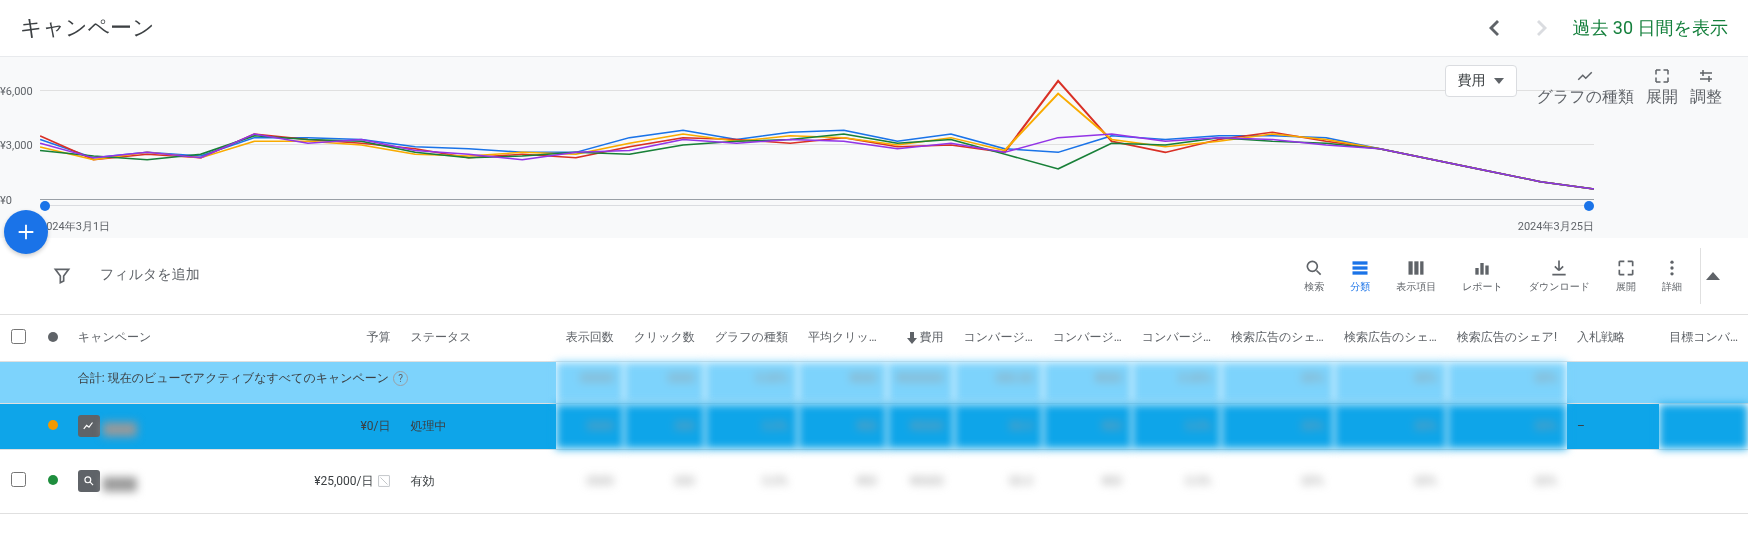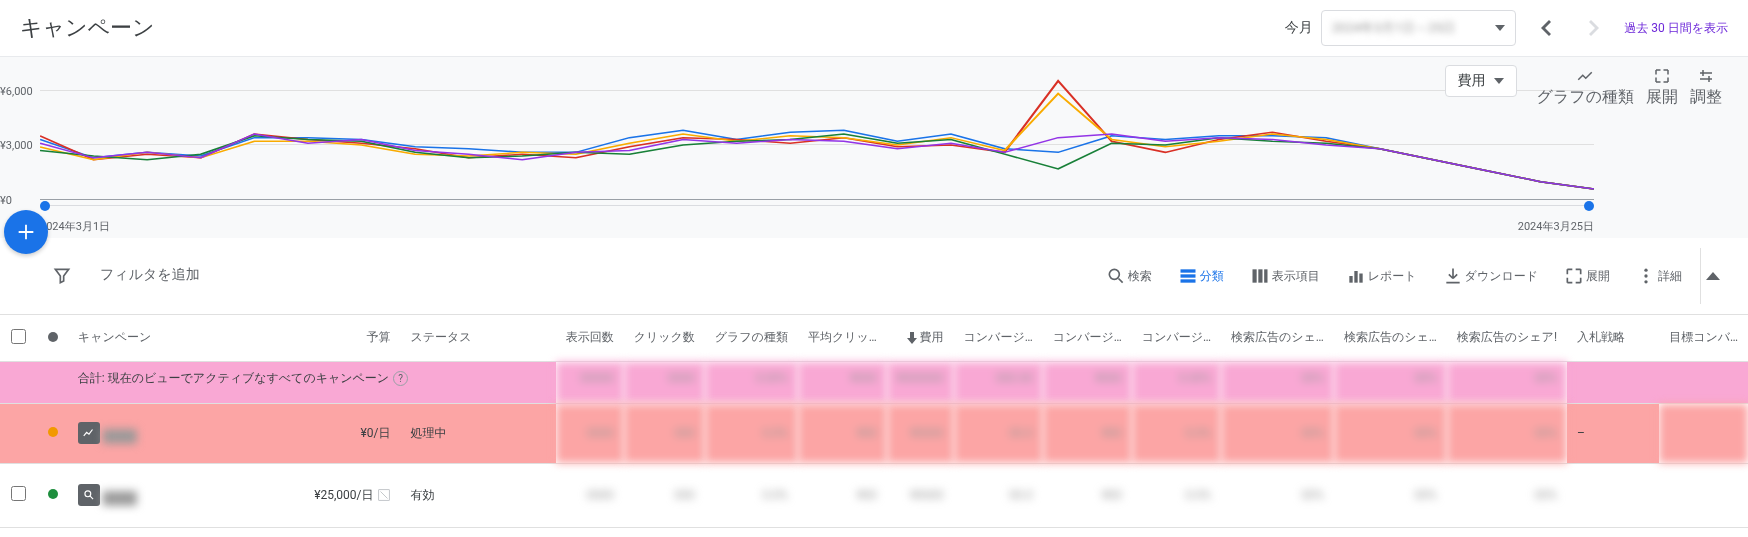--- a/index.html
+++ b/index.html
@@ -6,21 +6,21 @@
   body { font-family: Roboto, Arial, sans-serif; font-size: 13px; color: #3c4043; background: #fff; width: 1748px; }
   .header { display: flex; align-items: center; justify-content: space-between; padding: 10px 20px; height: 56px; }
   .header h1 { font-size: 22px; font-weight: 400; color: #3c4043; }
   .header-right { display: flex; align-items: center; gap: 12px; }
   .month-picker { display: flex; align-items: center; gap: 8px; }
   .month-label { font-size: 14px; }
   .date-select { border: 1px solid #dadce0; border-radius: 4px; padding: 6px 10px; display: flex; align-items: center; gap: 40px; min-width: 150px; height: 36px; cursor: pointer; }
   .date-blur { font-size: 13px; color: #999; filter: blur(3px); }
   .nav-arrow { width: 36px; height: 36px; display: flex; align-items: center; justify-content: center; color: #5f6368; cursor: pointer; }
   .nav-arrow.disabled { color: #dadce0; cursor: default; }
-  .link { color: #6d28d9; font-size: 12px; cursor: pointer; }
+  .link { color: #15803d; font-size: 18px; cursor: pointer; }
 
   .chart-area { background: #f8f9fa; border-top: 1px solid #e8eaed; position: relative; padding: 12px 24px 4px 40px; }
   .chart-controls { position: absolute; right: 24px; top: 8px; display: flex; align-items: flex-start; gap: 10px; z-index: 2; }
   .cost-dd { border: 1px solid #dadce0; background: #fff; padding: 6px 12px; border-radius: 4px; display: flex; align-items: center; gap: 8px; cursor: pointer; font-size: 14px; }
   .ctrl-icons { display: flex; gap: 8px; margin-left: 8px; }
   .ctrl-icon { display: flex; flex-direction: column; align-items: center; gap: 2px; font-size: 16px; color: #5f6368; cursor: pointer; padding: 2px; }
   .ctrl-icon svg { width: 18px; height: 18px; }
 
   .chart-canvas { position: relative; height: 130px; margin-right: 130px; }
   .grid-line { position: absolute; left: 0; right: 0; border-top: 1px solid #e0e0e0; }
@@ -35,57 +35,48 @@
   .legend-swatch { width: 14px; height: 2px; }
   .range-slider { position: relative; height: 8px; margin: 6px 130px 0 0; border-top: 1px solid #dadce0; }
   .range-handle { position: absolute; top: -5px; width: 10px; height: 10px; border-radius: 50%; background: #1a73e8; }
 
   .toolbar { display: flex; align-items: center; justify-content: space-between; padding: 10px 24px 10px 0; border-bottom: 1px solid #e0e0e0; position: relative; }
   .fab { position: absolute; left: 4px; top: -28px; width: 44px; height: 44px; border-radius: 50%; background: #1a73e8; display: flex; align-items: center; justify-content: center; color: #fff; font-size: 26px; cursor: pointer; box-shadow: 0 2px 4px rgba(0,0,0,.2); }
   .filter-area { display: flex; align-items: flex-start; gap: 28px; margin-left: 52px; }
   .filter-icon { width: 20px; height: 20px; color: #5f6368; cursor: pointer; }
   .add-filter { color: #5f6368; font-size: 14px; cursor: pointer; }
   .tool-icons { display: flex; align-items: flex-start; gap: 10px; }
-  .tool-icon { display: flex; flex-direction: row; align-items: center; gap: 2px; font-size: 12px; color: #5f6368; cursor: pointer; padding: 0 8px; }
+  .tool-icon { display: flex; flex-direction: column; align-items: center; gap: 2px; font-size: 10px; color: #5f6368; cursor: pointer; padding: 0 8px; }
   .tool-icon.active { color: #1a73e8; }
   .tool-icon svg { width: 20px; height: 20px; }
   .expand-panel { width: 24px; height: 56px; border-left: 1px solid #e0e0e0; display: flex; align-items: center; justify-content: center; cursor: pointer; color: #5f6368; margin-left: 10px; }
 
   table { width: 100%; border-collapse: collapse; font-size: 12px; }
   th { text-align: left; padding: 8px 10px; font-weight: 400; color: #5f6368; border-bottom: 1px solid #e0e0e0; height: 46px; vertical-align: middle; white-space: nowrap; }
   th.right, td.right { text-align: right; }
   td { padding: 10px; border-bottom: 1px solid #e0e0e0; height: 64px; vertical-align: middle; white-space: nowrap; }
-  tr.summary td { background: #f9a8d4; height: 42px; padding-top: 6px; padding-bottom: 14px; }
-  tr.row-green td { background: #fca5a5; height: 60px; }
+  tr.summary td { background: #7dd3fc; height: 42px; padding-top: 6px; padding-bottom: 14px; }
+  tr.row-green td { background: #0ea5e9; height: 46px; }
   .blur { filter: blur(4px); color: #999; }
   .dot { width: 10px; height: 10px; border-radius: 50%; display: inline-block; }
   .dot.orange { background: #f29900; }
   .dot.green { background: #1e8e3e; }
   .dot.gray { background: #5f6368; }
   .type-icon { width: 22px; height: 22px; background: #5f6368; border-radius: 3px; display: inline-flex; align-items: center; justify-content: center; }
   .type-icon svg { width: 14px; height: 14px; color: #fff; }
   .cost-sort { display: inline-flex; align-items: center; gap: 3px; }
   .help { display: inline-flex; align-items: center; justify-content: center; width: 15px; height: 15px; border: 1px solid #9aa0a6; border-radius: 50%; font-size: 10px; color: #5f6368; margin-left: 4px; }
   input[type=checkbox] { width: 15px; height: 15px; cursor: pointer; }
 </style>
 </head>
 <body>
 
 <div class="header">
   <h1>キャンペーン</h1>
   <div class="header-right">
-    <div class="month-picker">
-      <span class="month-label">今月</span>
-      <div class="date-select">
-        <span class="date-blur">2024年3月1日～25日</span>
-        <svg width="10" height="6" viewBox="0 0 10 6">
-            <path d="M0 0l5 6 5-6z" fill="#5f6368"></path>
-          </svg>
-      </div>
-    </div>
     <div class="nav-arrow">
       <svg width="10" height="16" viewBox="0 0 10 16">
           <path d="M8 0L0 8l8 8 2-2-6-6 6-6z" fill="currentColor"></path>
         </svg>
     </div>
     <div class="nav-arrow disabled">
       <svg width="10" height="16" viewBox="0 0 10 16">
           <path d="M2 0l8 8-8 8-2-2 6-6-6-6z" fill="currentColor"></path>
         </svg>
     </div>

